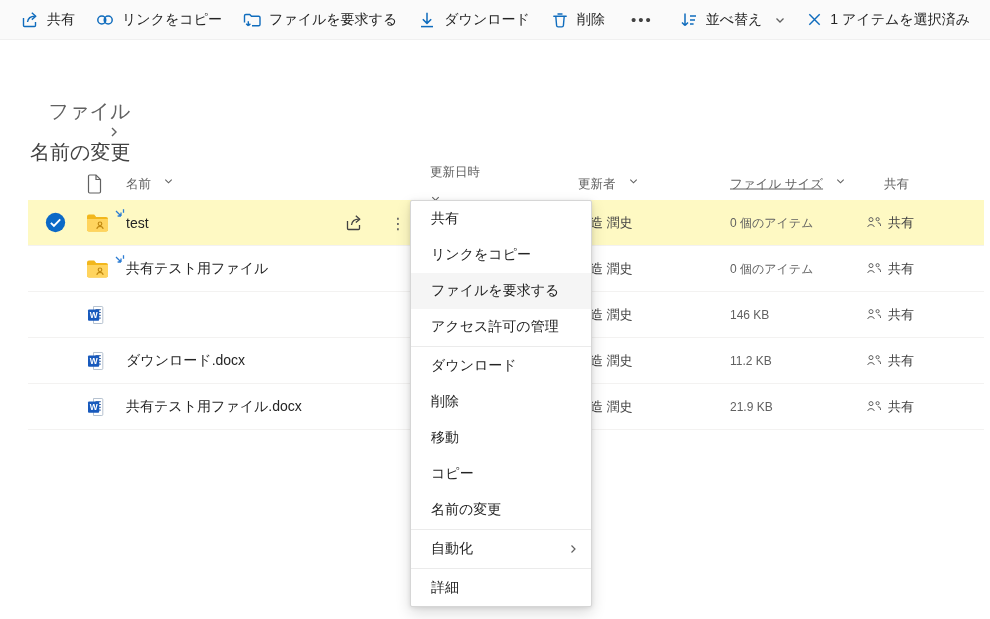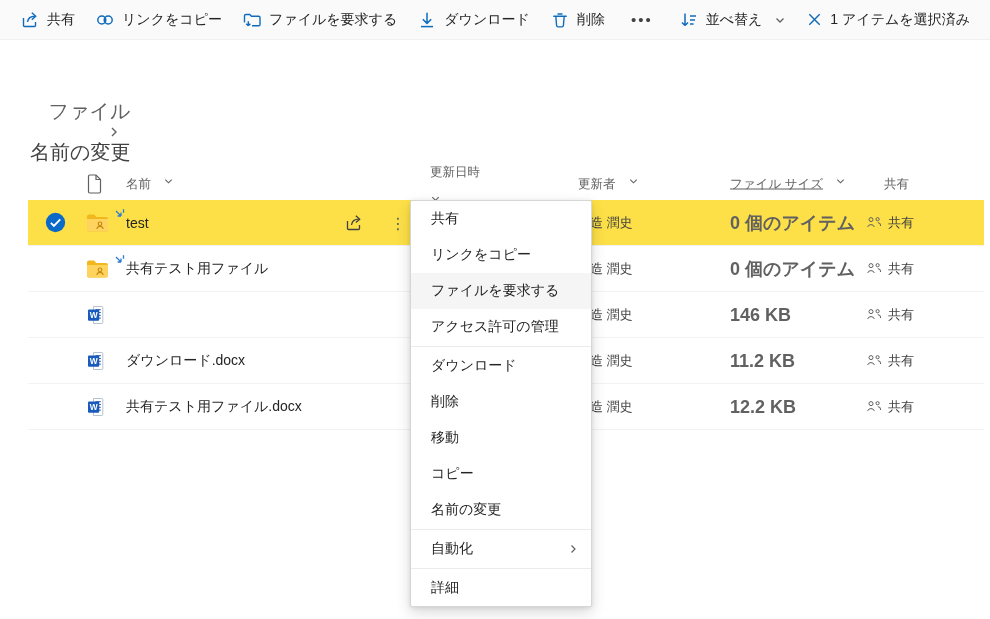--- a/index.html
+++ b/index.html
@@ -38,30 +38,30 @@
   .table{position:absolute;top:168px;left:28px;right:6px;}
   .hrow{position:relative;height:32px;font-size:12.5px;color:#616161;}
   .hcell{position:absolute;top:50%;transform:translateY(-50%);display:flex;align-items:flex-start;gap:12px;white-space:nowrap;cursor:pointer;}
   .h-icon{left:58px;}
   .h-name{left:98px;}
   .h-modified{left:402px;flex-direction:column;}
   .h-updater{left:550px;}
   .h-size{left:702px;text-decoration:underline;}
   .h-sharing{left:856px;cursor:default;}
   .row{position:relative;height:45px;border-bottom:1px solid #f3f2f1;background:#fff;}
-  .row.selected{background:#fde047;}
+  .row.selected{background:#fef9c3;}
   .rcell{position:absolute;top:50%;transform:translateY(-50%);white-space:nowrap;}
   .cell-check{left:17px;width:22px;height:22px;}
   .cell-icon{left:58px;display:flex;align-items:center;}
   .sparkle{position:absolute;left:86px;top:7px;}
   .cell-name{left:98px;font-size:14px;color:#242424;cursor:pointer;}
   .row-share{left:316px;color:#424242;cursor:pointer;display:flex;}
   .row-more{left:358px;font-size:16px;color:#616161;cursor:pointer;padding:0 4px;}
   .cell-updater{left:562px;font-size:13px;color:#424242;}
-  .cell-size{left:702px;font-size:18px;color:#616161;font-weight:bold;}
+  .cell-size{left:702px;font-size:12px;color:#616161;}
   .cell-sharing{left:838px;font-size:13px;color:#424242;display:flex;align-items:center;gap:6px;cursor:pointer;}
   
   .menu{
     position:absolute;left:410px;top:200px;width:182px;box-sizing:border-box;
     background:#fff;border:1px solid #d6d6d6;border-radius:2px;
     box-shadow:0 6px 15px rgba(0,0,0,.14), 0 1px 4px rgba(0,0,0,.10);
     z-index:30;padding:0;
   }
   .menu-item{
     height:36px;display:flex;align-items:center;justify-content:space-between;
@@ -322,21 +322,21 @@
     <span class="rcell cell-icon">
         <svg width="21" height="21" viewBox="0 0 21 21">
           <path d="M7.5 2h8.3a1 1 0 0 1 1 1v15a1 1 0 0 1-1 1H7.5z" fill="#fff" stroke="#a3b2c4" stroke-width="0.8"></path>
           <path d="M9.5 5.2h5.3M9.5 8h5.3M9.5 10.8h5.3M9.5 13.6h5.3" stroke="#2b579a" stroke-width="1"></path>
           <rect x="2" y="5" width="11.2" height="11.2" rx="1" fill="#185abd"></rect>
           <text x="7.6" y="13.6" font-size="8.4" font-weight="bold" fill="#fff" text-anchor="middle" font-family="Liberation Sans, DejaVu Sans, sans-serif">W</text>
         </svg>
       </span>
     <span class="rcell cell-name">共有テスト用ファイル.docx</span>
     <span class="rcell cell-updater">造 潤史</span>
-    <span class="rcell cell-size">12.2 KB</span>
+    <span class="rcell cell-size">21.9 KB</span>
     <span class="rcell cell-sharing">
       <svg width="16" height="13" viewBox="0 0 16 13">
           <circle cx="5" cy="3.6" r="2" fill="none" stroke="#616161" stroke-width="1"></circle>
           <path d="M1.6 11a3.6 3.6 0 0 1 6.8 0" fill="none" stroke="#616161" stroke-width="1"></path>
           <circle cx="11.6" cy="3.2" r="1.6" fill="none" stroke="#616161" stroke-width="1"></circle>
           <path d="M11.8 6.6a3 3 0 0 1 2.8 3.4" fill="none" stroke="#616161" stroke-width="1"></path>
         </svg>
       <span>共有</span>
     </span>
   </div>

